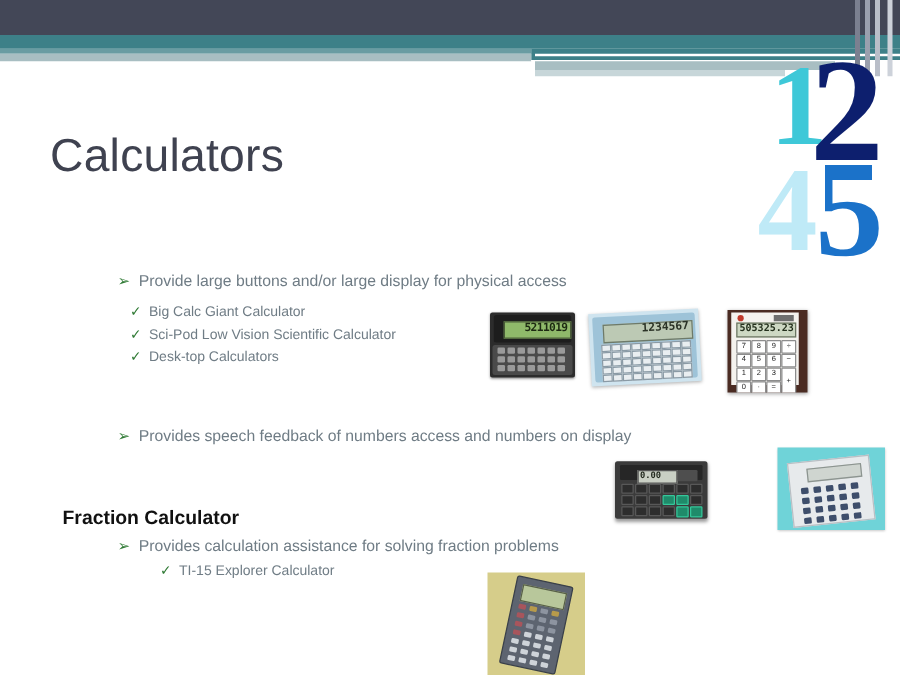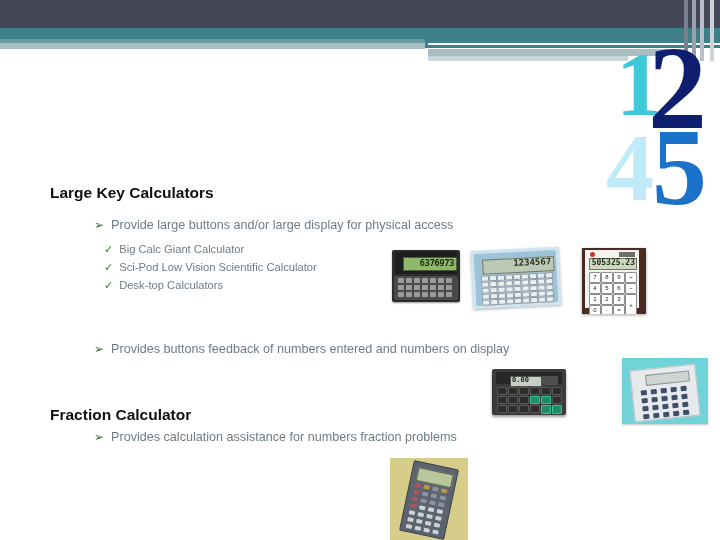--- a/index.html
+++ b/index.html
@@ -127,52 +127,55 @@
     <div class="vstripe vs2"></div>
     <div class="vstripe vs3"></div>
     <div class="vstripe vs4"></div>
   </div>
 
   <div class="num n4">4</div>
   <div class="num n1">1</div>
   <div class="num n5">5</div>
   <div class="num n2">2</div>
 
-
-  <div class="sec-head" style="left:50px;top:184px;">Large Key Calculators</div>
+  <div class="title">Calculators</div>
+
 
   <div class="lvl1" style="left:94px;top:218px;">
     <span class="bl bl-arrow">➢</span><span>Provide large buttons and/or large display for physical access</span>
   </div>
 
   <div class="lvl2" style="left:104px;top:243px;">
     <span class="bl bl-check">✓</span><span>Big Calc Giant Calculator</span>
   </div>
   <div class="lvl2" style="left:104px;top:261px;">
     <span class="bl bl-check">✓</span><span>Sci-Pod Low Vision Scientific Calculator</span>
   </div>
   <div class="lvl2" style="left:104px;top:279px;">
     <span class="bl bl-check">✓</span><span>Desk-top Calculators</span>
   </div>
 
 
   <div class="lvl1" style="left:94px;top:342px;">
-    <span class="bl bl-arrow">➢</span><span>Provides buttons feedback of numbers entered and numbers on display</span>
+    <span class="bl bl-arrow">➢</span><span>Provides speech feedback of numbers access and numbers on display</span>
   </div>
 
   <div class="sec-head" style="left:50px;top:406px;">Fraction Calculator</div>
 
   <div class="lvl1" style="left:94px;top:430px;">
-    <span class="bl bl-arrow">➢</span><span>Provides calculation assistance for numbers fraction problems</span>
+    <span class="bl bl-arrow">➢</span><span>Provides calculation assistance for solving fraction problems</span>
+  </div>
+  <div class="lvl2" style="left:128px;top:450px;">
+    <span class="bl bl-check">✓</span><span>TI-15 Explorer Calculator</span>
   </div>
 
   <div class="pic p1">
     <div class="lid">
       <div class="lcd">
-        <b>6376973</b>
+        <b>5211019</b>
       </div>
     </div>
     <div class="base">
       <div class="kr" style="top:2px;">
         <i style="left:0"></i>
           <i style="left:8px"></i>
           <i style="left:16px"></i>
           <i style="left:24px"></i>
         <i style="left:32px"></i>
           <i style="left:40px"></i>

